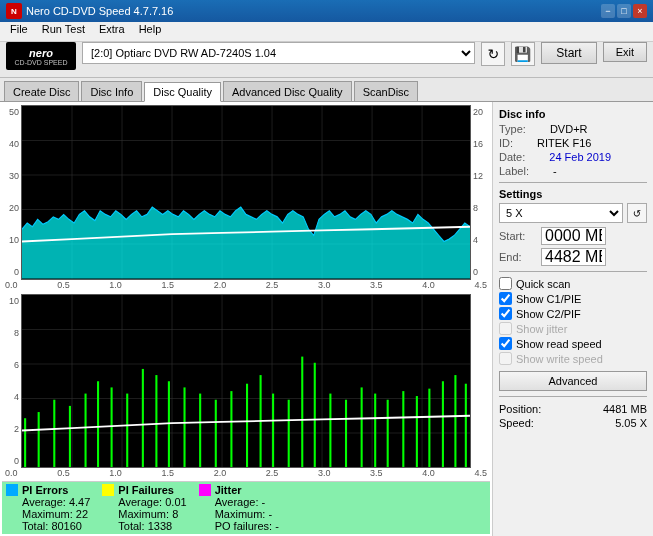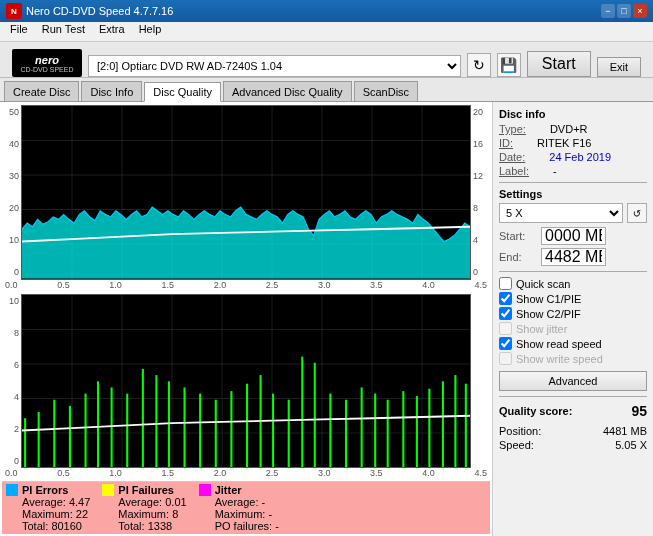--- a/index.html
+++ b/index.html
@@ -32,22 +32,22 @@
       gap: 2px;
     }
     .menubar-item { padding: 1px 6px; cursor: pointer; font-size: 11px; }
 
     
     .toolbar {
       background: #e8e8e8;
       border-bottom: 1px solid #bbb;
       height: 36px;
       display: flex;
-      align-items: flex-end;
-      padding: 0 12px;
+      align-items: flex-start;
+      padding: 0 6px;
       gap: 6px;
     }
     .nero-logo {
       width: 70px;
       height: 28px;
       background: #000;
       display: flex;
       flex-direction: column;
       align-items: center;
       justify-content: center;
@@ -70,21 +70,21 @@
       background: #f5f5f5;
       cursor: pointer;
       display: flex; align-items: center; justify-content: center;
       font-size: 14px;
     }
     .btn-start {
       background: linear-gradient(to bottom, #f0f0f0, #d8d8d8);
       border: 1px solid #999;
       padding: 3px 14px;
       cursor: pointer;
-      font-size: 16px;
+      font-size: 12px;
     }
     .btn-exit {
       background: linear-gradient(to bottom, #f0f0f0, #d8d8d8);
       border: 1px solid #999;
       padding: 3px 12px;
       cursor: pointer;
       font-size: 11px;
     }
 
     
@@ -143,21 +143,21 @@
       font-weight: bold;
       margin-bottom: 3px;
       color: #000;
     }
 
     .info-row {
       display: flex;
       gap: 4px;
       margin-bottom: 2px;
     }
-    .info-label { color: #555; white-space: nowrap; text-decoration: underline; }
+    .info-label { color: #555; white-space: nowrap; }
     .info-value { color: #000; padding-left: 20px; }
     .info-value.blue { color: #0000cc; }
 
     .separator { height: 1px; background: #aaa; margin: 5px 0; }
 
     .settings-row {
       display: flex;
       align-items: center;
       gap: 4px;
       margin-bottom: 4px;
@@ -230,21 +230,21 @@
       margin-bottom: 2px;
       font-size: 11px;
     }
 
     
     .legend-area {
       display: flex;
       gap: 12px;
       padding: 2px 4px;
       border-top: 1px solid #ccc;
-      background: #fca5a5;
+      background: #86efac;
     }
     .legend-group { display: flex; flex-direction: column; }
     .legend-header { display: flex; align-items: center; gap: 4px; font-size: 11px; font-weight: bold; }
     .legend-color-box { width: 12px; height: 12px; }
     .legend-stat { font-size: 11px; margin-left: 16px; }
 
     
     .chart-xaxis {
       display: flex;
       justify-content: space-between;
@@ -567,24 +567,20 @@
     </div>
     <div class="checkbox-row disabled">
       <input type="checkbox" disabled="" style="">
       <span>Show write speed</span>
     </div>
 
     <button class="btn-advanced">Advanced</button>
 
     <div class="separator"></div>
 
-    <div class="quality-score-row">
-      <span>Quality score:</span>
-      <span class="quality-score-value">95</span>
-    </div>
 
     <div class="progress-rows">
       <div class="progress-row">
         <span>Position:</span>
         <span>4481 MB</span>
       </div>
       <div class="progress-row">
         <span>Speed:</span>
         <span>5.05 X</span>
       </div>

